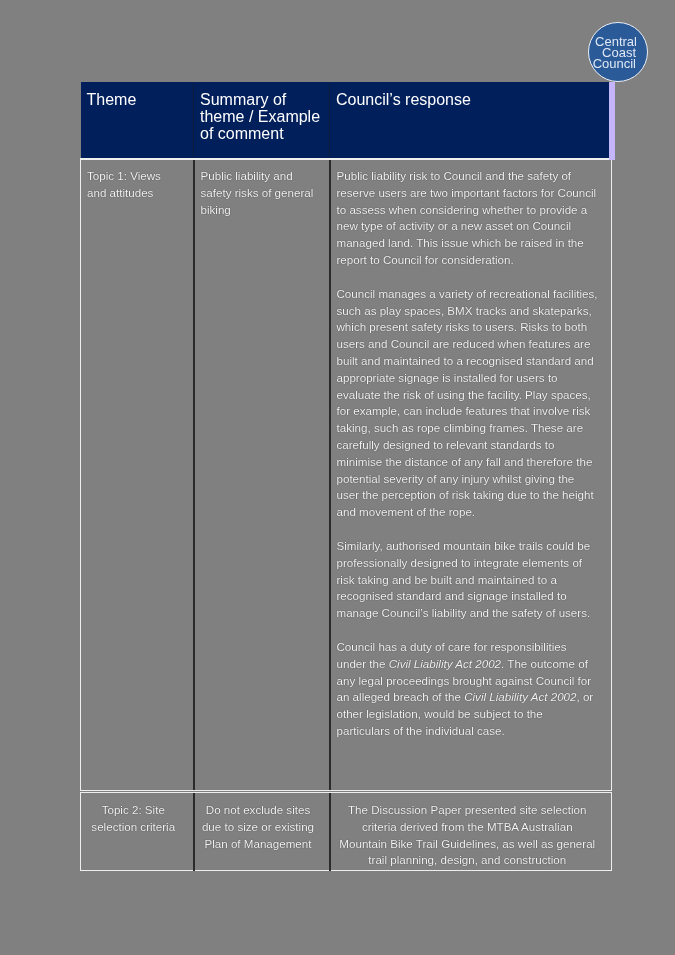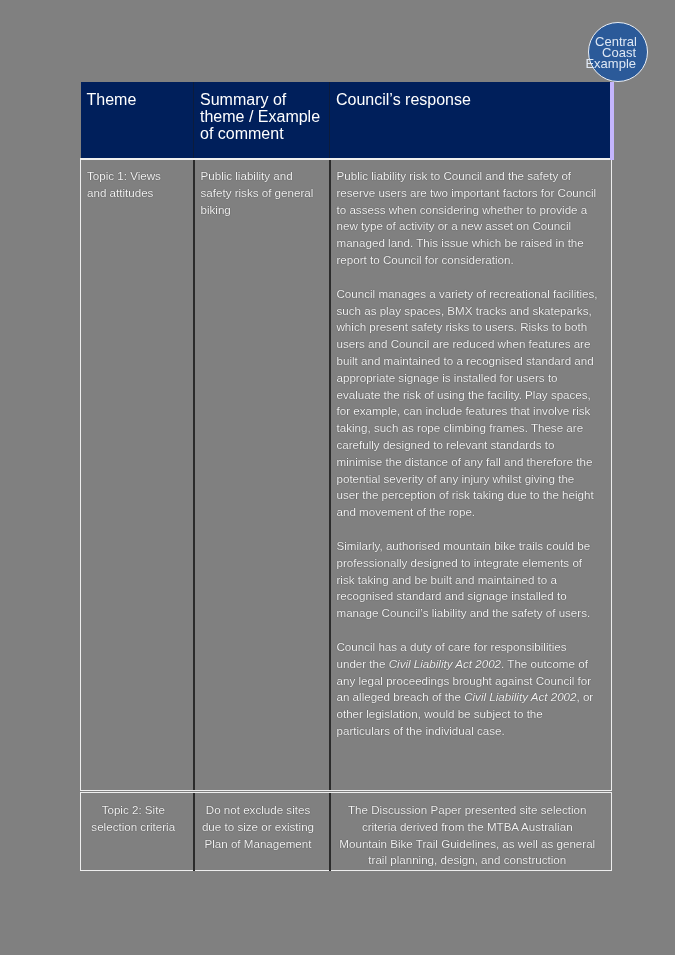--- a/index.html
+++ b/index.html
@@ -57,21 +57,21 @@
       font-weight: normal;
       text-align: left;
       vertical-align: top;
       padding: 9px 6px 0 6px;
       height: 67px;
       border-right: 1px solid #0c1c3c;
       font-size: 16px;
       line-height: 17px;
     }
     table.doc-table th:last-child {
-      border-right: 4px solid #c4b5fd;
+      border-right: 6px solid #c4b5fd;
     }
     table.doc-table td {
       vertical-align: top;
       padding: 8px 13px 0 6px;
       border-left: 2px solid #2b2b2b;
       border-top: 1px solid #dddddd;
       color: #f4f4f4;
       text-shadow: 0 0 1px #222;
     }
     table.doc-table td:first-child {
@@ -101,21 +101,21 @@
       font-style: italic;
       text-align: center;
     }
   </style>
 </head>
 <body>
 
 <div class="logo">
   <span>Central</span>
   <span>Coast</span>
-  <span>Example</span>
+  <span>Council</span>
 </div>
 
 <table class="doc-table">
   <colgroup>
     <col class="c1">
     <col class="c2">
     <col class="c3">
   </colgroup>
   <thead>
     <tr>

